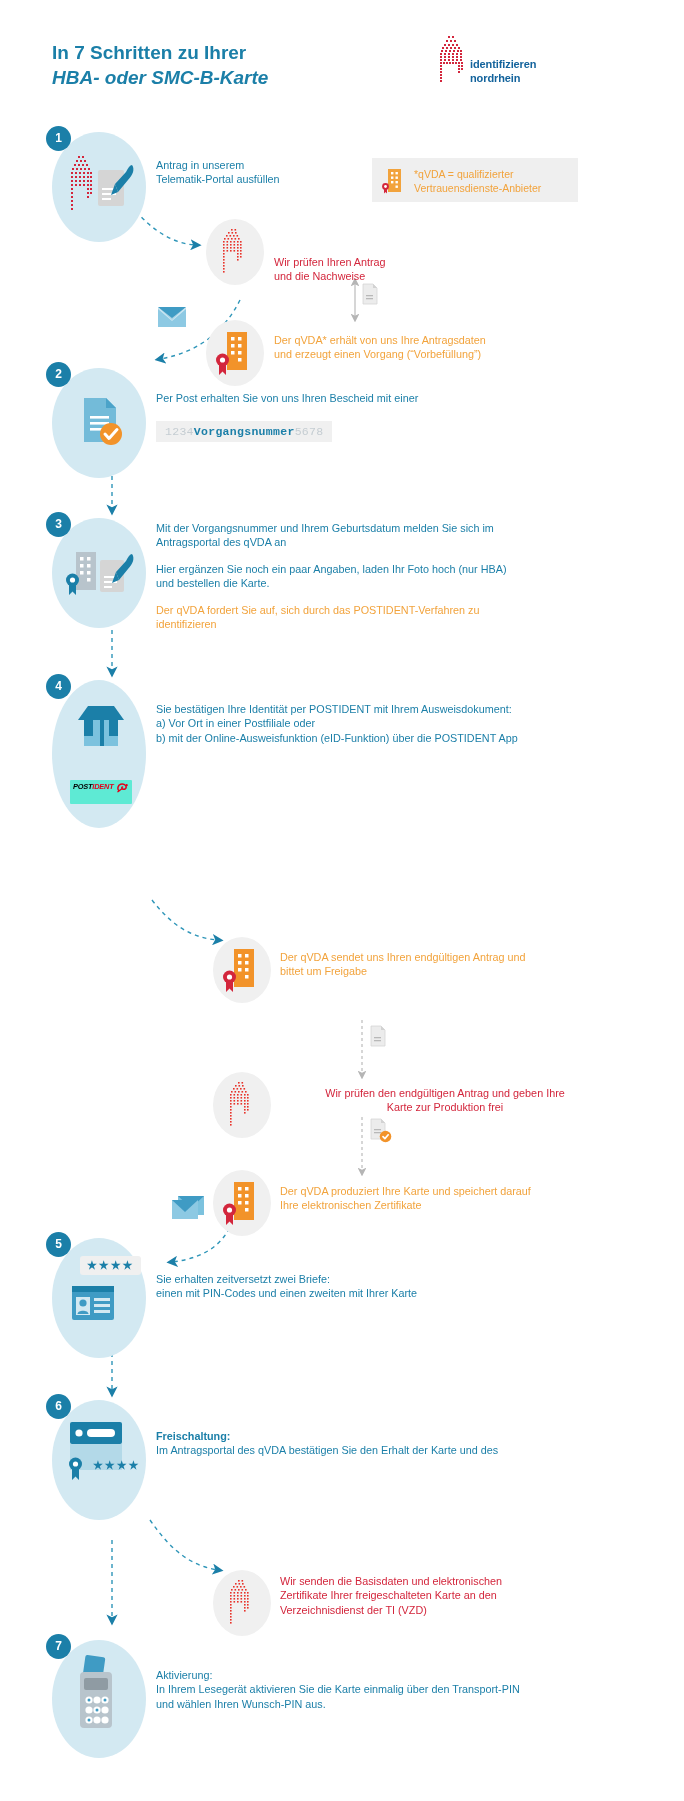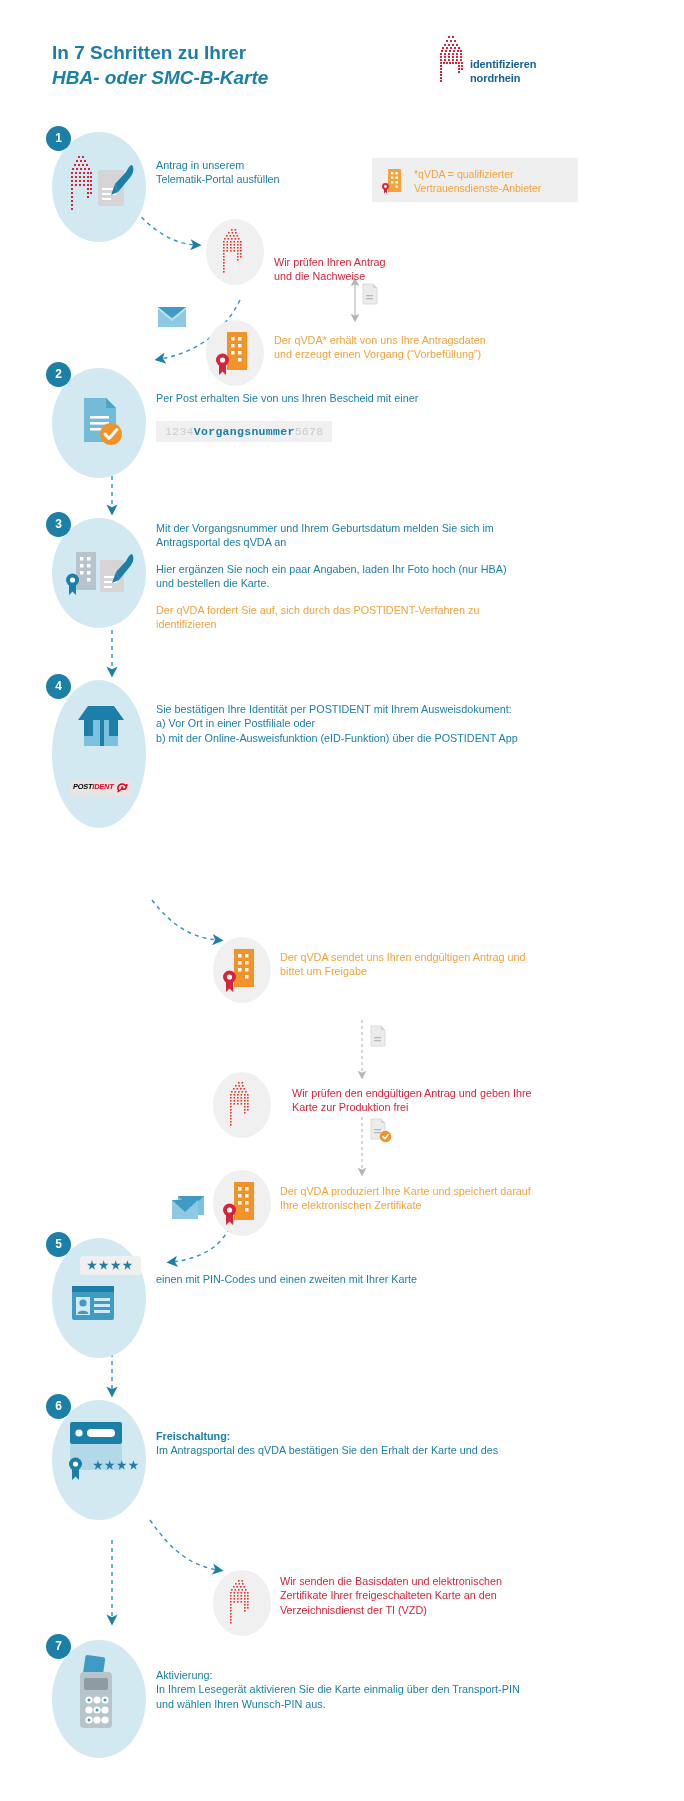--- a/index.html
+++ b/index.html
@@ -75,22 +75,22 @@
     font-size:11.5px; letter-spacing:0.3px; white-space:nowrap;
   }
   .vnum .dim{ color:#c5cdd2; }
   .vnum .hl{ color:#1b7fa8; font-weight:bold; }
 
   
   svg.conn{ position:absolute; left:0; top:0; width:684px; height:1801px; pointer-events:none; }
 
   
   .postident{
-    position:absolute; left:18px; top:100px; width:62px; height:17px;
-    background:#e5e5e5; border-radius:1px; overflow:hidden;
+    position:absolute; left:18px; top:100px; width:62px; height:24px;
+    background:#5eead4; border-radius:1px; overflow:hidden;
   }
   .pi-text{
     position:absolute; left:3px; top:2px; font-size:7.4px; font-weight:bold;
     font-style:italic; font-family:"Liberation Sans", sans-serif; letter-spacing:-0.2px;
   }
   .pi-post{ color:#000; }
   .pi-ident{ color:#e2001a; }
   .pi-horn{ position:absolute; right:3px; top:1.5px; width:13px; height:12px; }
 
   .stars{
@@ -568,21 +568,21 @@
           <rect x="25" y="28" width="1.6" height="1.6"></rect>
         <rect x="8" y="31" width="1.6" height="1.6"></rect>
           <rect x="22" y="31" width="1.6" height="1.6"></rect>
         <rect x="8" y="34" width="1.6" height="1.6"></rect>
         <rect x="8" y="37" width="1.6" height="1.6"></rect>
         <rect x="8" y="40" width="1.6" height="1.6"></rect>
         <rect x="8" y="43" width="1.6" height="1.6"></rect>
       </g>
     </svg>
   </div>
-  <div class="txt red" style="left:292px; top:1086px; width:330px;">
+  <div class="txt red" style="left:280px; top:1086px; width:330px;text-align:center;">
     <div>Wir prüfen den endgültigen Antrag und geben Ihre</div>
     <div>Karte zur Produktion frei</div>
   </div>
 
   <svg style="position:absolute;left:370px;top:1118px;width:22px;height:26px;" viewBox="0 0 22 26">
     <path d="M1,1 L11,1 L15,5 L15,21 L1,21 Z" fill="#ececec" stroke="#d6d6d6" stroke-width="0.8"></path>
     <path d="M11,1 L11,5 L15,5 Z" fill="#d2d2d2"></path>
     <rect x="4" y="11" width="7" height="1.3" fill="#b8b8b8"></rect>
     <rect x="4" y="14" width="7" height="1.3" fill="#b8b8b8"></rect>
     <circle cx="15.5" cy="18.5" r="5.8" fill="#f2932a"></circle>
@@ -628,20 +628,21 @@
       <rect x="0" y="0" width="42" height="6" fill="#1b7fa8"></rect>
       <rect x="4" y="11" width="14" height="18" fill="#d3e9f2"></rect>
       <circle cx="11" cy="17" r="3.6" fill="#3f9bc4"></circle>
       <path d="M5.5,28 C5.5,23.5 16.5,23.5 16.5,28 Z" fill="#3f9bc4"></path>
       <rect x="22" y="12" width="16" height="3" fill="#d3e9f2"></rect>
       <rect x="22" y="18" width="16" height="3" fill="#d3e9f2"></rect>
       <rect x="22" y="24" width="16" height="3" fill="#d3e9f2"></rect>
     </svg>
   </div>
   <div class="txt blue" style="left:156px; top:1272px; width:420px;">
+    <div>Sie erhalten zeitversetzt zwei Briefe:</div>
     <div>einen mit PIN-Codes und einen zweiten mit Ihrer Karte</div>
   </div>
 
   <div class="step" style="left:52px; top:1400px;">
     <div class="bubble" style="height:120px;"></div>
     <div class="num">6</div>
     <svg class="art" style="top:18px;left:16px;width:62px;height:84px;" viewBox="0 0 62 84">
       <rect x="2" y="4" width="52" height="22" rx="2" fill="#1b7fa8"></rect>
       <circle cx="11" cy="15" r="3.6" fill="#ffffff"></circle>
       <rect x="19" y="11" width="28" height="8" rx="4" fill="#ffffff"></rect>

